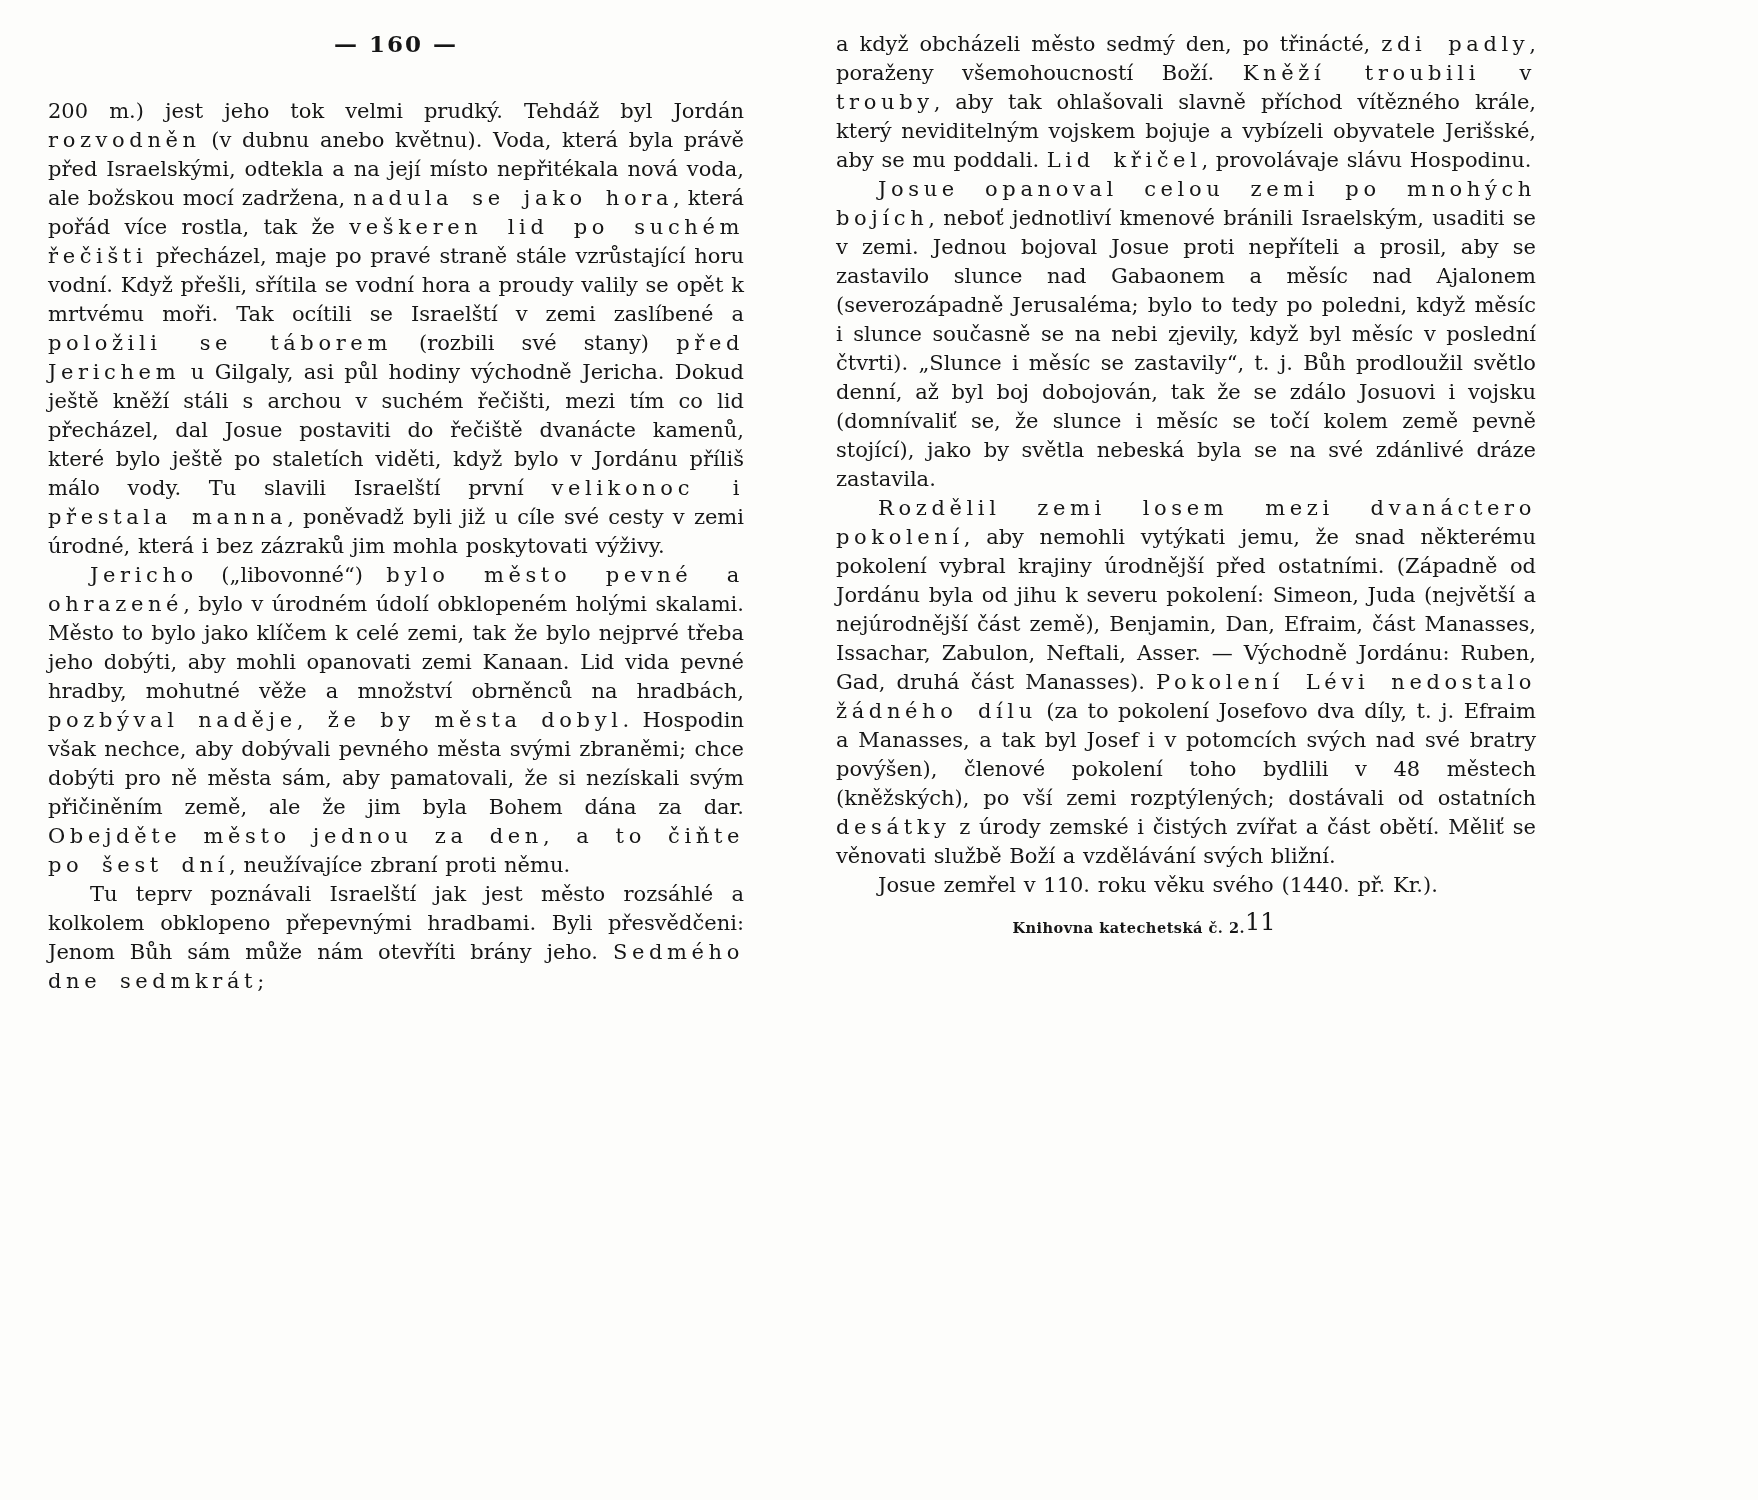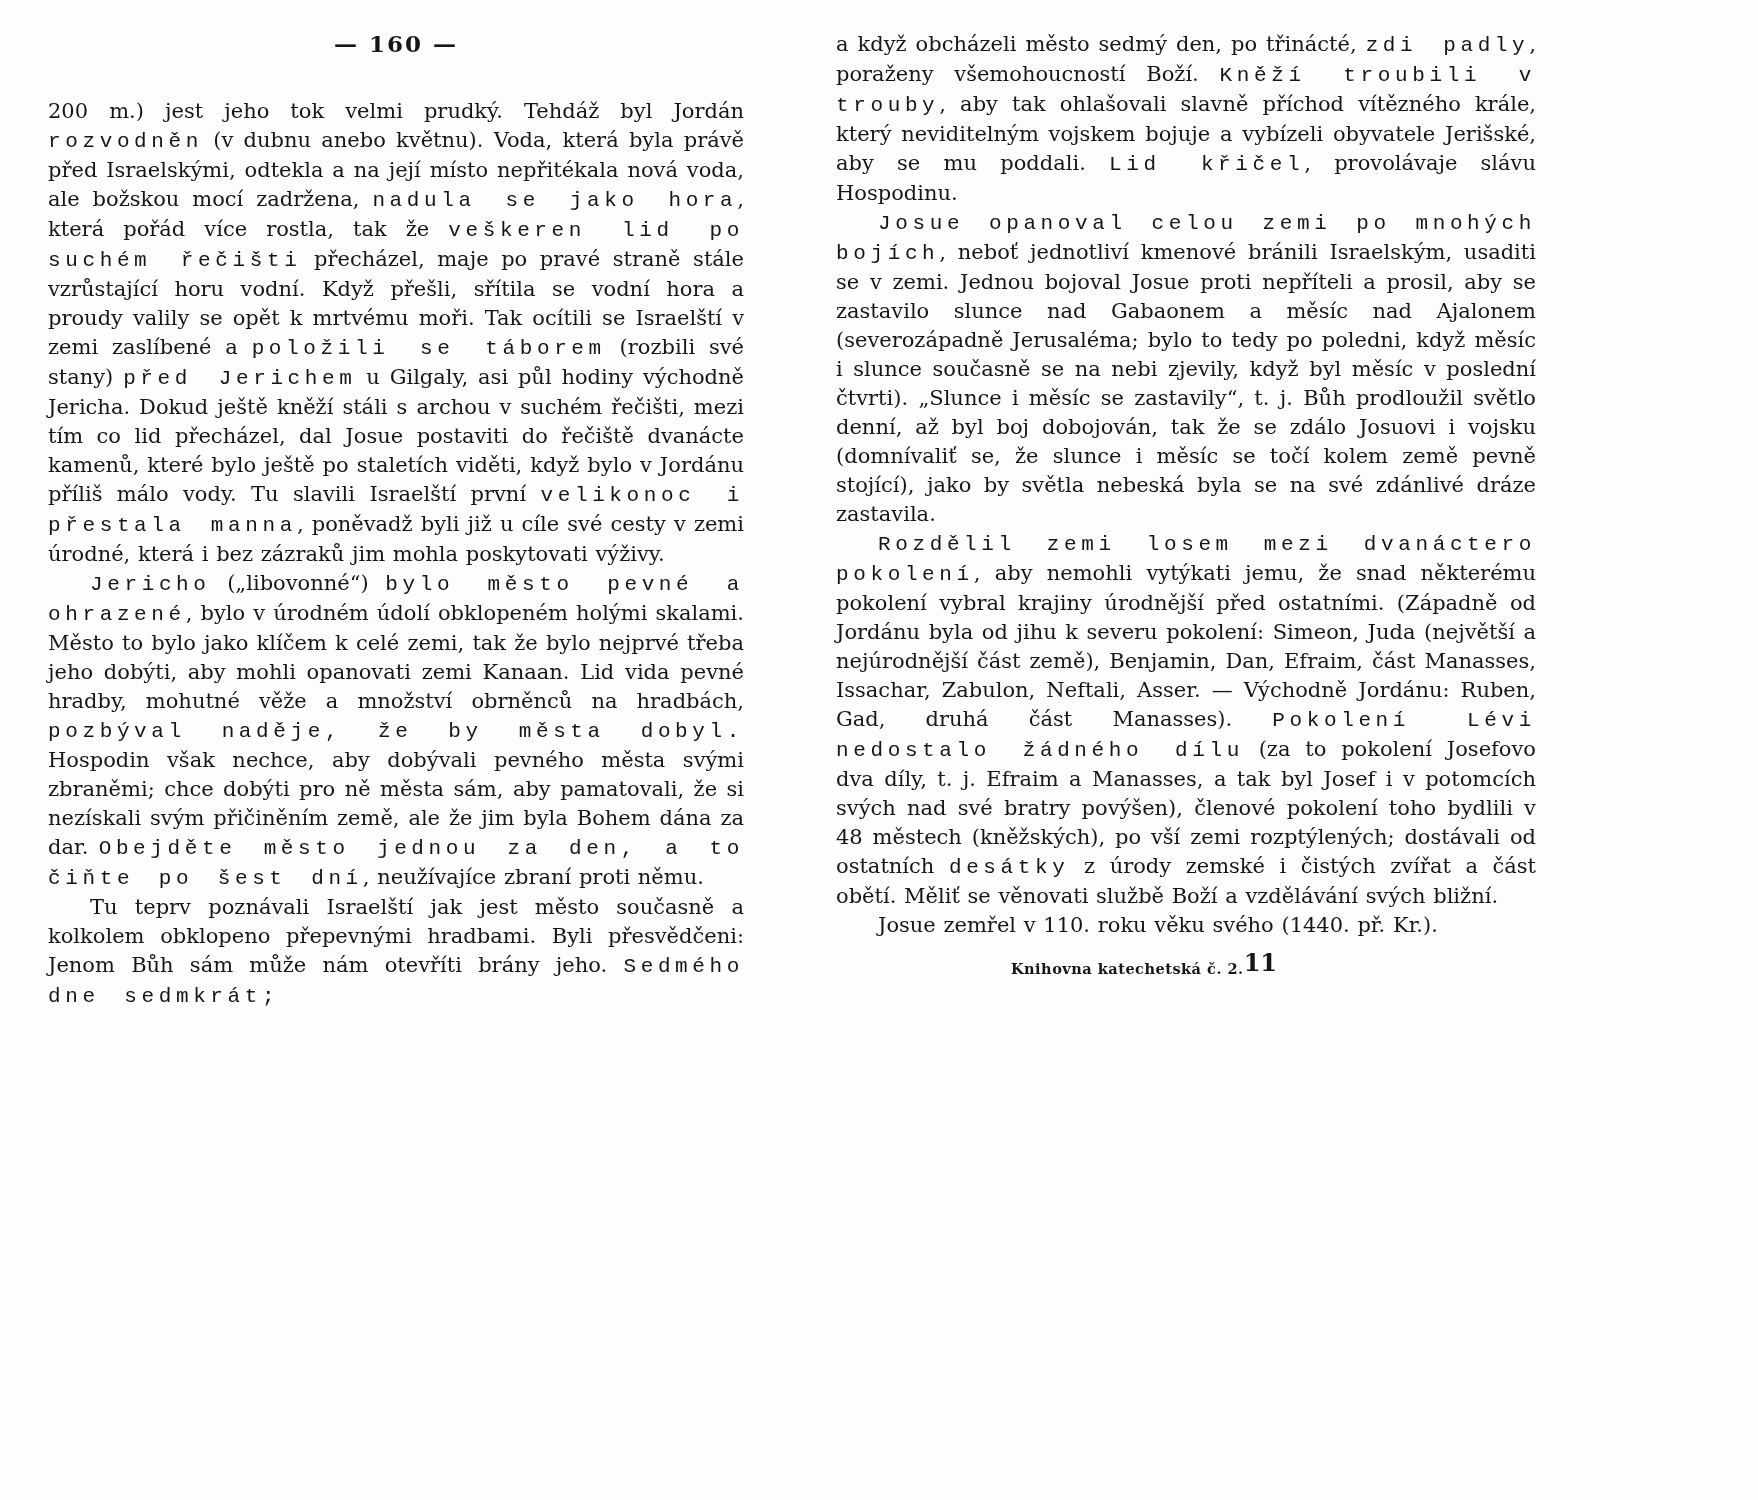--- a/index.html
+++ b/index.html
@@ -36,50 +36,49 @@
     text-align: justify;
     font-size: 21px;
     line-height: 29px;
     word-spacing: 1px;
     hyphens: auto;
   }
   .body-text-block p.para.indent { text-indent: 42px; }
   .spaced {
     letter-spacing: 0.22em;
     word-spacing: 0.35em;
-    font-family: Liberation Mono, monospace;
   }
   .footer-row {
     display: flex;
     justify-content: center;
     align-items: flex-end;
     margin-top: 8px;
   }
   .imprint {
     font-size: 14.5px;
     font-weight: bold;
     letter-spacing: 0.5px;
   }
   .signature {
     font-size: 24px;
-    font-weight: bold;
+    font-weight: normal;
     margin-right: 84px;
   }
 </style>
 </head>
 <body>
 
 <div class="spread">
 
   <div class="page page-left">
     <div class="pagenum">— 160 —</div>
     <div class="body-text-block">
         <p class="para"><span>200 m.) jest jeho tok velmi prudký. Tehdáž byl Jordán </span><span class="spaced">rozvodněn</span><span> (v dubnu anebo květnu). Voda, která byla právě před Israelskými, odtekla a na její místo nepřitékala nová voda, ale božskou mocí zadržena, </span><span class="spaced">nadula se jako hora</span><span>, která pořád více rostla, tak že </span><span class="spaced">veškeren lid po suchém řečišti</span><span> přecházel, maje po pravé straně stále vzrůstající horu vodní. Když přešli, sřítila se vodní hora a proudy valily se opět k mrtvému moři. Tak ocítili se Israelští v zemi zaslíbené a </span><span class="spaced">položili se táborem</span><span> (rozbili své stany) </span><span class="spaced">před Jerichem</span><span> u Gilgaly, asi půl hodiny východně Jericha. Dokud ještě kněží stáli s archou v suchém řečišti, mezi tím co lid přecházel, dal Josue postaviti do řečiště dvanácte kamenů, které bylo ještě po staletích viděti, když bylo v Jordánu příliš málo vody. Tu slavili Israelští první </span><span class="spaced">velikonoc i přestala manna</span><span>, poněvadž byli již u cíle své cesty v zemi úrodné, která i bez zázraků jim mohla poskytovati výživy.</span></p>
         <p class="para indent"><span class="spaced">Jericho</span><span> („libovonné“) </span><span class="spaced">bylo město pevné a ohrazené</span><span>, bylo v úrodném údolí obklopeném holými skalami. Město to bylo jako klíčem k celé zemi, tak že bylo nejprvé třeba jeho dobýti, aby mohli opanovati zemi Kanaan. Lid vida pevné hradby, mohutné věže a množství obrněnců na hradbách, </span><span class="spaced">pozbýval naděje, že by města dobyl.</span><span> Hospodin však nechce, aby dobývali pevného města svými zbraněmi; chce dobýti pro ně města sám, aby pamatovali, že si nezískali svým přičiněním země, ale že jim byla Bohem dána za dar. </span><span class="spaced">Obejděte město jednou za den, a to čiňte po šest dní</span><span>, neužívajíce zbraní proti němu.</span></p>
-        <p class="para indent"><span>Tu teprv poznávali Israelští jak jest město současně a kolkolem obklopeno přepevnými hradbami. Byli přesvědčeni: Jenom Bůh sám může nám otevříti brány jeho. </span><span class="spaced">Sedmého dne sedmkrát;</span></p>
+        <p class="para indent"><span>Tu teprv poznávali Israelští jak jest město rozsáhlé a kolkolem obklopeno přepevnými hradbami. Byli přesvědčeni: Jenom Bůh sám může nám otevříti brány jeho. </span><span class="spaced">Sedmého dne sedmkrát;</span></p>
       </div>
   </div>
 
   <div class="page page-right">
     <div class="body-text-block">
         <p class="para"><span>a když obcházeli město sedmý den, po třinácté, </span><span class="spaced">zdi padly</span><span>, poraženy všemohoucností Boží. </span><span class="spaced">Kněží troubili v trouby</span><span>, aby tak ohlašovali slavně příchod vítězného krále, který neviditelným vojskem bojuje a vybízeli obyvatele Jerišské, aby se mu poddali. </span><span class="spaced">Lid křičel</span><span>, provolávaje slávu Hospodinu.</span></p>
         <p class="para indent"><span class="spaced">Josue opanoval celou zemi po mnohých bojích</span><span>, neboť jednotliví kmenové bránili Israelským, usaditi se v zemi. Jednou bojoval Josue proti nepříteli a prosil, aby se zastavilo slunce nad Gabaonem a měsíc nad Ajalonem (severozápadně Jerusaléma; bylo to tedy po poledni, když měsíc i slunce současně se na nebi zjevily, když byl měsíc v poslední čtvrti). „Slunce i měsíc se zastavily“, t. j. Bůh prodloužil světlo denní, až byl boj dobojován, tak že se zdálo Josuovi i vojsku (domnívaliť se, že slunce i měsíc se točí kolem země pevně stojící), jako by světla nebeská byla se na své zdánlivé dráze zastavila.</span></p>
         <p class="para indent"><span class="spaced">Rozdělil zemi losem mezi dvanáctero pokolení</span><span>, aby nemohli vytýkati jemu, že snad některému pokolení vybral krajiny úrodnější před ostatními. (Západně od Jordánu byla od jihu k severu pokolení: Simeon, Juda (největší a nejúrodnější část země), Benjamin, Dan, Efraim, část Manasses, Issachar, Zabulon, Neftali, Asser. — Východně Jordánu: Ruben, Gad, druhá část Manasses). </span><span class="spaced">Pokolení Lévi nedostalo žádného dílu</span><span> (za to pokolení Josefovo dva díly, t. j. Efraim a Manasses, a tak byl Josef i v potomcích svých nad své bratry povýšen), členové pokolení toho bydlili v 48 městech (kněžských), po vší zemi rozptýlených; dostávali od ostatních </span><span class="spaced">desátky</span><span> z úrody zemské i čistých zvířat a část obětí. Měliť se věnovati službě Boží a vzdělávání svých bližní.</span></p>
         <p class="para indent"><span>Josue zemřel v 110. roku věku svého (1440. př. Kr.).</span></p>
       </div>

